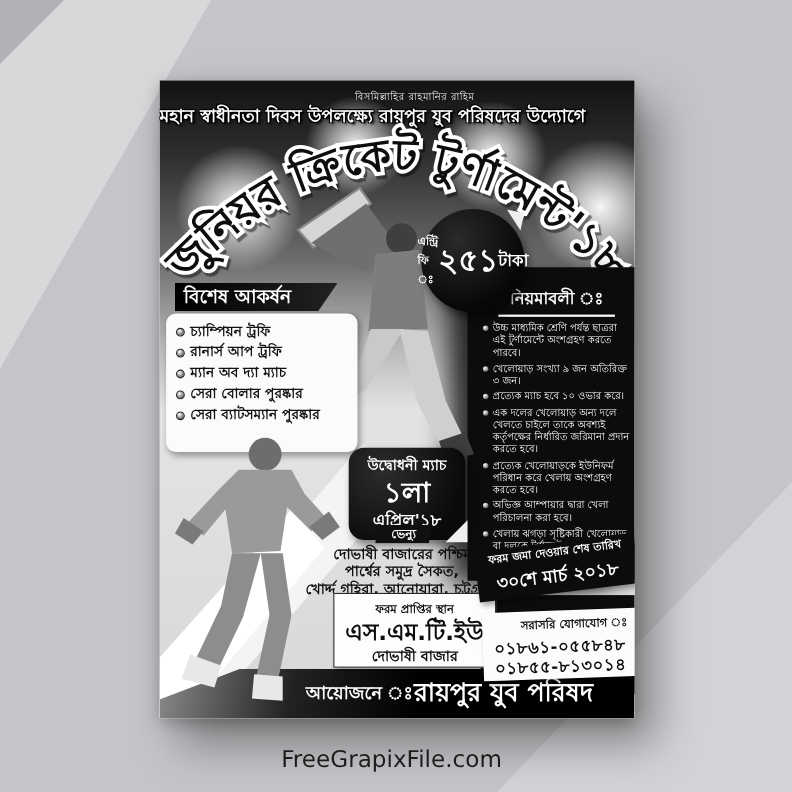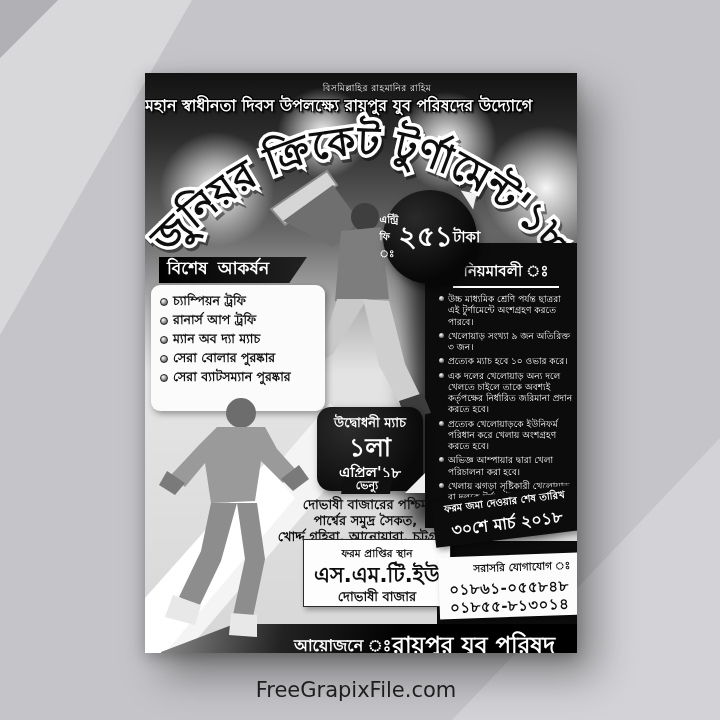--- a/index.html
+++ b/index.html
@@ -18,21 +18,21 @@
   .subtitle{position:absolute;left:0;top:20px;width:432px;color:#fff;font-weight:bold;font-size:16px;text-shadow:1px 1px 0 #000,-1px -1px 0 #000,1px -1px 0 #000,-1px 1px 0 #000,2px 2px 2px #000;}
   .title-svg{position:absolute;left:0;top:18px;width:432px;height:200px;overflow:visible;filter:drop-shadow(2px 3px 0 rgba(0,0,0,.45));}
   .arc-text{font-size:40px;font-weight:bold;fill:#0e0e0e;stroke:#ffffff;stroke-width:7px;paint-order:stroke;text-anchor:middle;font-family:"DejaVu Sans",sans-serif;}
   
   .entry-badge{position:absolute;left:238px;top:117px;width:94px;height:94px;border-radius:50%;background:radial-gradient(circle at 35% 30%,#2a2a2a,#070707 70%);color:#fff;display:flex;flex-direction:row;align-items:center;justify-content:center;box-shadow:3px 5px 8px rgba(0,0,0,.5);z-index:6;}
   .entry-badge::after{content:"";position:absolute;right:2px;top:2px;width:0;height:0;border-left:16px solid transparent;border-top:16px solid #efefef;transform:rotate(12deg);}
   .entry-label{font-size:10px;font-weight:bold;}
   .entry-amount{font-size:28px;font-weight:bold;line-height:30px;}
   .entry-unit{font-size:15px;font-weight:bold;}
   
-  .attract-head{position:absolute;left:14px;top:184px;width:140px;height:26px;background:linear-gradient(90deg,#000,#222);clip-path:polygon(0 0,100% 0,88% 100%,0 100%);color:#fff;font-weight:bold;font-size:17px;line-height:26px;padding-left:8px;z-index:5;font-family:Liberation Mono, monospace;}
+  .attract-head{position:absolute;left:14px;top:184px;width:140px;height:26px;background:linear-gradient(90deg,#000,#222);clip-path:polygon(0 0,100% 0,88% 100%,0 100%);color:#fff;font-weight:bold;font-size:17px;line-height:26px;padding-left:8px;z-index:5;}
   .attract-box{position:absolute;left:6px;top:212px;width:174px;height:126px;background:#fbfbfb;border-radius:9px;box-shadow:2px 3px 6px rgba(0,0,0,.35);padding:7px 6px 5px 9px;box-sizing:border-box;z-index:5;overflow:hidden;}
   .attract-row{display:flex;align-items:center;gap:5px;height:19px;color:#111;font-weight:bold;font-size:12.5px;white-space:nowrap;}
   .dot{flex:0 0 auto;width:8px;height:8px;border-radius:50%;background:radial-gradient(circle at 35% 30%,#fff,#666 75%);border:1px solid #222;box-sizing:border-box;}
   
   .rules-panel{position:absolute;left:280px;top:170px;width:152px;height:285px;background:#0c0c0c;border-radius:16px 0 0 0;box-shadow:-20px 6px 24px -4px rgba(12,12,12,.85);z-index:3;}
   .contact-panel{position:absolute;left:292px;top:468px;width:140px;height:90px;background:#0c0c0c;z-index:3;}
   .rules{position:absolute;left:294px;top:186px;width:134px;height:266px;color:#fff;z-index:4;overflow:hidden;}
   .rules-heading{text-align:center;font-size:15px;font-weight:bold;border-bottom:2px solid #fff;padding-bottom:2px;margin:0 14px 6px 14px;}
   .rule-row{display:flex;gap:4px;margin-bottom:3px;font-size:9px;line-height:1.25;}
   .rule-row .dot{width:5px;height:5px;margin-top:2px;border-width:0;}
@@ -52,21 +52,21 @@
   .form-loc{font-size:13px;font-weight:bold;}
   
   .deadline{position:absolute;left:288px;top:420px;width:146px;height:46px;background:#0c0c0c;transform:rotate(-7deg);color:#fff;text-align:center;display:flex;flex-direction:column;justify-content:center;z-index:7;box-shadow:2px 3px 6px rgba(0,0,0,.4);}
   .deadline-label{font-size:10px;font-weight:bold;}
   .deadline-date{font-size:16px;font-weight:bold;}
   
   .contact-box{position:absolute;left:294px;top:482px;width:140px;height:62px;background:#fcfcfc;transform:rotate(-2deg);color:#0d0d0d;padding:5px 8px;box-sizing:border-box;z-index:8;box-shadow:2px 3px 5px rgba(0,0,0,.35);}
   .contact-label{font-size:10.5px;font-weight:bold;text-align:right;margin-bottom:2px;}
   .contact-phone{font-size:15px;font-weight:bold;line-height:18px;letter-spacing:.5px;text-align:center;white-space:nowrap;}
   
-  .organizer{position:absolute;left:16px;top:535px;width:432px;height:45px;background:linear-gradient(100deg,#8a8a8a 0%,#222 28%,#000 55%);clip-path:polygon(0 100%,0 62%,17% 0,100% 0,100% 100%);color:#fff;display:flex;align-items:center;justify-content:center;padding-left:95px;box-sizing:border-box;gap:1px;z-index:5;margin-top:16px;}
+  .organizer{position:absolute;left:0;top:535px;width:432px;height:45px;background:linear-gradient(100deg,#8a8a8a 0%,#222 28%,#000 55%);clip-path:polygon(0 100%,0 62%,17% 0,100% 0,100% 100%);color:#fff;display:flex;align-items:center;justify-content:center;padding-left:95px;box-sizing:border-box;gap:1px;z-index:5;}
   .org-label{font-size:16px;font-weight:bold;}
   .org-name{font-size:23px;font-weight:bold;}
   
   .batsman-svg{position:absolute;left:118px;top:96px;width:185px;height:255px;z-index:4;}
   .bowler-svg{position:absolute;left:0px;top:318px;width:168px;height:262px;z-index:7;}
   .deco-left{position:absolute;left:0;top:330px;width:220px;height:250px;z-index:2;}
   
   .watermark{position:absolute;left:0;top:678px;width:712px;text-align:center;color:#1d1d1d;font-size:21px;}
 </style>
 </head>

